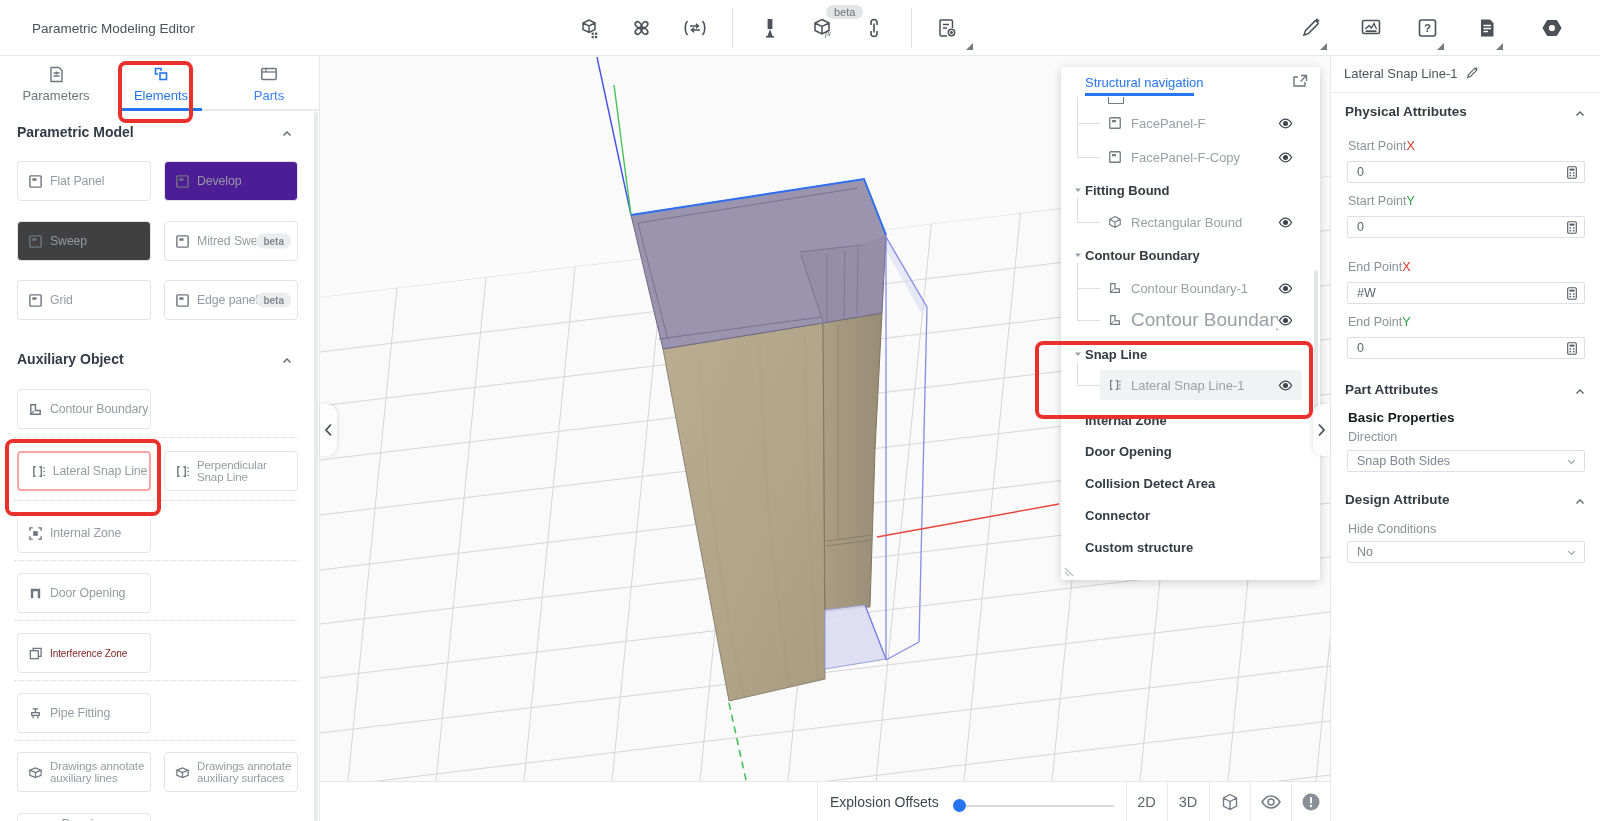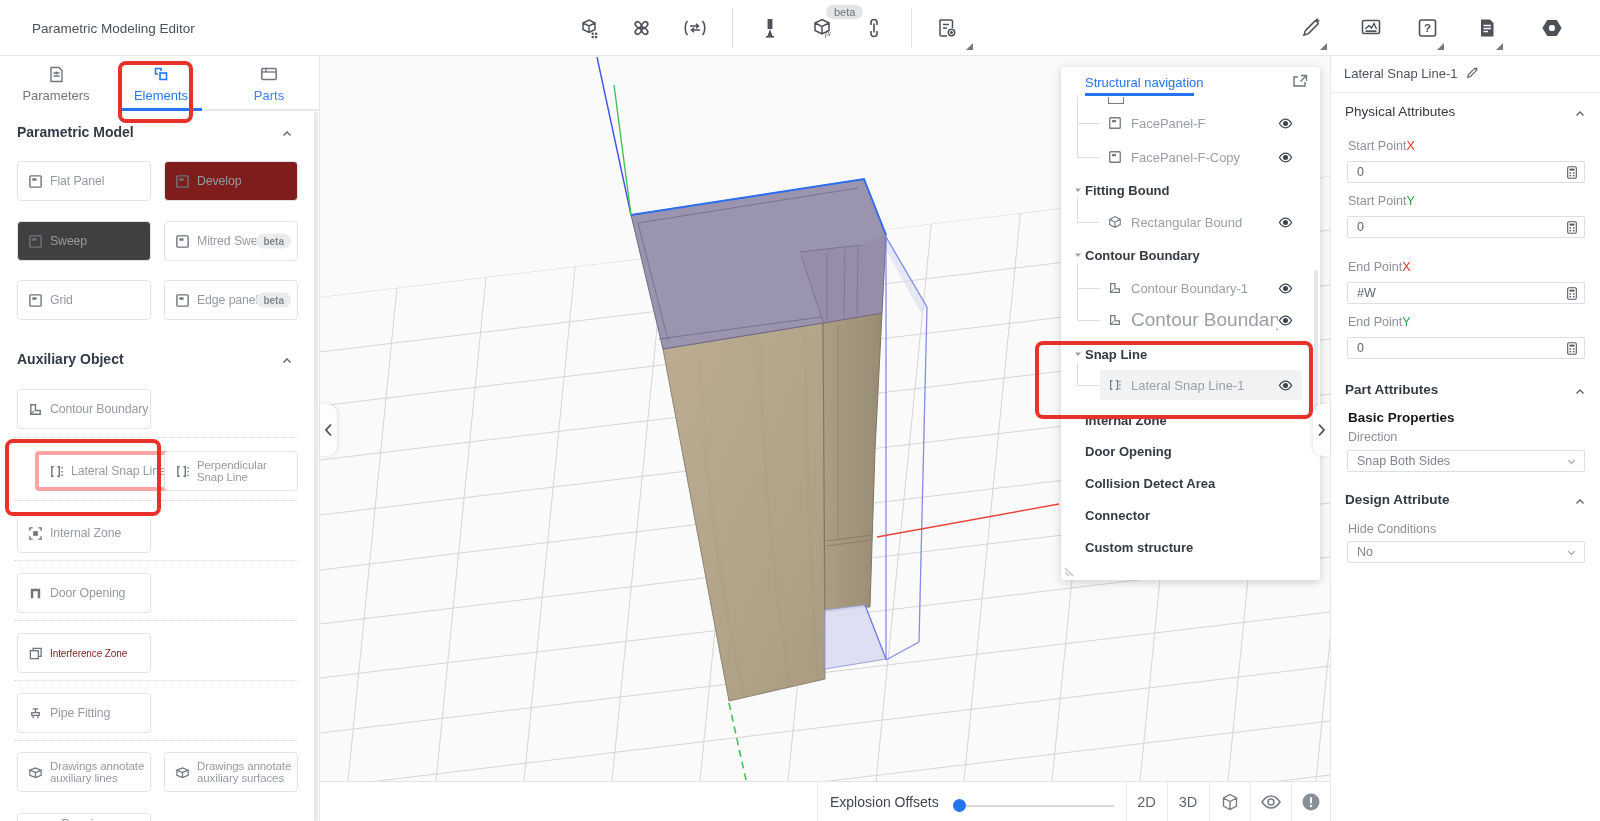--- a/index.html
+++ b/index.html
@@ -251,21 +251,21 @@
     <div style="position:absolute;left:14px;right:22px;top:740px;border-top:1px dotted #d9dbde;"></div>
     <div style="position:absolute;left:17px;top:161px;width:134px;height:40px;border:1px solid #e2e4e7;border-radius:4px;background:#fff;display:flex;align-items:center;padding-left:10px;box-sizing:border-box;">
       <span style="flex:0 0 auto;display:flex;margin-right:7px;">
         <svg width="15" height="15" viewBox="0 0 16 16" fill="none" stroke="#6f767e" stroke-width="1.5">
           <rect x="2" y="2" width="12" height="12" rx="1"></rect>
           <rect x="4.6" y="4.6" width="4.5" height="2.6" fill="#6f767e" stroke="none"></rect>
         </svg>
       </span>
       <span style="font-size:12.3px;color:#959ba2;letter-spacing:-0.1px;white-space:nowrap;overflow:hidden;">Flat Panel</span>
     </div>
-    <div style="position:absolute;left:164px;top:161px;width:134px;height:40px;border:1px solid #e2e4e7;border-radius:4px;background:#7f1d1d;display:flex;align-items:center;padding-left:10px;box-sizing:border-box;">
+    <div style="position:absolute;left:164px;top:161px;width:134px;height:40px;border:1px solid #e2e4e7;border-radius:4px;background:#4c1d95;display:flex;align-items:center;padding-left:10px;box-sizing:border-box;">
       <span style="flex:0 0 auto;display:flex;margin-right:7px;">
         <svg width="15" height="15" viewBox="0 0 16 16" fill="none" stroke="#6f767e" stroke-width="1.5">
           <rect x="2" y="2" width="12" height="12" rx="1"></rect>
           <rect x="4.6" y="4.6" width="4.5" height="2.6" fill="#6f767e" stroke="none"></rect>
         </svg>
       </span>
       <span style="font-size:12.3px;color:#959ba2;letter-spacing:-0.1px;white-space:nowrap;overflow:hidden;">Develop</span>
     </div>
     <div style="position:absolute;left:17px;top:221px;width:134px;height:40px;border:1px solid #e2e4e7;border-radius:4px;background:#404040;display:flex;align-items:center;padding-left:10px;box-sizing:border-box;">
       <span style="flex:0 0 auto;display:flex;margin-right:7px;">
@@ -307,21 +307,21 @@
     </div>
     <div style="position:absolute;left:17px;top:389px;width:134px;height:40px;border:1px solid #e2e4e7;border-radius:4px;background:#fff;display:flex;align-items:center;padding-left:10px;box-sizing:border-box;">
       <span style="flex:0 0 auto;display:flex;margin-right:7px;">
         <svg width="15" height="15" viewBox="0 0 16 16" fill="none" stroke="#6f767e" stroke-width="1.5">
           <path d="M3 3 V13 H13 V9 H8 V3 Z" fill="none"></path>
           <path d="M3 13 L6.5 9.5" stroke-width="1.2"></path>
         </svg>
       </span>
       <span style="font-size:12.3px;color:#959ba2;letter-spacing:-0.1px;white-space:nowrap;overflow:hidden;">Contour Boundary</span>
     </div>
-    <div style="position:absolute;left:35px;top:451px;width:134px;height:40px;border:4px solid #fca5a5;border-radius:4px;background:#fff;display:flex;align-items:center;padding-left:10px;box-sizing:border-box;justify-content:center;">
+    <div style="position:absolute;left:17px;top:451px;width:134px;height:40px;border:2px solid #fca5a5;border-radius:4px;background:#fff;display:flex;align-items:center;padding-left:10px;box-sizing:border-box;justify-content:center;">
       <span style="flex:0 0 auto;display:flex;margin-right:7px;">
         <svg width="15" height="15" viewBox="0 0 16 16" fill="none" stroke="#6f767e" stroke-width="1.5">
           <path d="M5 3 H3 V13 H5 M9 3 H11 V13 H9"></path>
           <circle cx="14" cy="4" r="0.9" fill="#6f767e" stroke="none"></circle>
           <circle cx="14" cy="8" r="0.9" fill="#6f767e" stroke="none"></circle>
           <circle cx="14" cy="12" r="0.9" fill="#6f767e" stroke="none"></circle>
         </svg>
       </span>
       <span style="font-size:12.3px;color:#959ba2;letter-spacing:-0.1px;white-space:nowrap;overflow:hidden;">Lateral Snap Line</span>
     </div>
@@ -567,21 +567,21 @@
 <svg width="12" height="12" viewBox="0 0 12 12" style="position:absolute;left:2px;bottom:2px;" stroke="#b9bdc2" stroke-width="1.2">
       <path d="M2 10 L10 2 M6 10 L10 6" fill="none" transform="rotate(90 6 6)"></path>
     </svg>
 </div>
 <div style="position:absolute;left:1330px;top:56px;width:270px;height:765px;background:#fff;border-left:1px solid #e7e8ea;box-sizing:border-box;">
 <div style="position:absolute;left:13px;top:10px;font-size:13px;color:#4d545b;">Lateral Snap Line-1&nbsp;&nbsp;<span style="display:inline-block;vertical-align:-2px;"><svg width="14" height="14" viewBox="0 0 16 16">
           <path d="M3 13 L4 9.8 L11.3 2.5 L13.5 4.7 L6.2 12 Z" fill="none" stroke="#565c63" stroke-width="1.3"></path>
           <path d="M12.8 1.2 l0.6 1.4 1.4 0.6 -1.4 0.6 -0.6 1.4 -0.6 -1.4 -1.4 -0.6 1.4 -0.6 Z" fill="#565c63"></path>
         </svg></span></div>
 <div style="position:absolute;left:0;top:36px;width:100%;height:1px;background:#ececee;"></div>
-<div style="position:absolute;left:14px;top:48px;font-size:13.5px;font-weight:normal;color:#333b43;">Physical Attributes</div>
+<div style="position:absolute;left:14px;top:48px;font-size:13.5px;font-weight:bold;color:#333b43;">Physical Attributes</div>
     <div style="position:absolute;right:14px;top:50px;"><svg width="12" height="12" viewBox="0 0 12 12" fill="none" stroke="#5c646c" stroke-width="1.4">
         <path d="M2.5 7.5 L6 4 L9.5 7.5"></path>
       </svg></div>
 <div style="position:absolute;left:17px;top:83px;font-size:12.5px;color:#8b9198;">Start Point<span style="color:#e0342c;">X</span></div>
 <div style="position:absolute;left:16px;right:15px;top:105px;height:22px;border:1px solid #dcdfe3;border-radius:2px;display:flex;align-items:center;box-sizing:border-box;">
       <span style="font-size:12.5px;color:#5c636a;margin-left:9px;flex:1;">0</span>
       <span style="display:flex;margin-right:7px;">
         <svg width="10" height="13" viewBox="0 0 10 13">
           <rect x="0.7" y="0.7" width="8.6" height="11.6" rx="1.2" fill="none" stroke="#555b62" stroke-width="1.1"></rect>
           <rect x="2.5" y="2.6" width="5" height="2" fill="#555b62"></rect>

